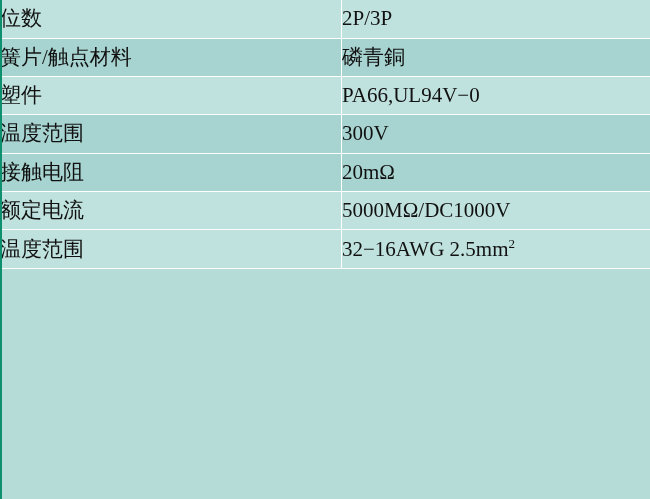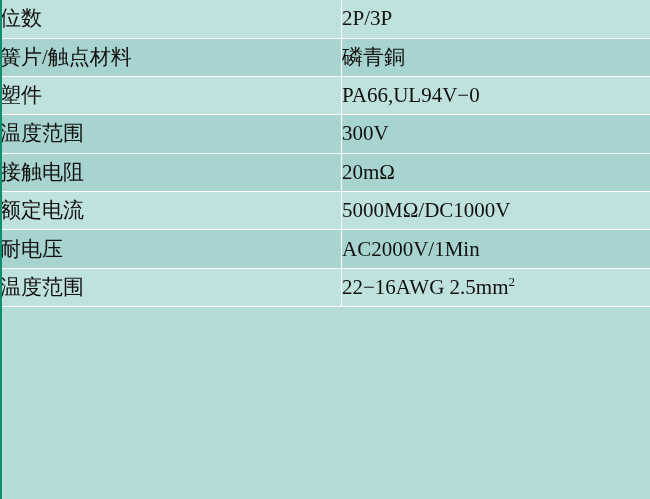--- a/index.html
+++ b/index.html
@@ -94,23 +94,19 @@
         <td class="c-value">300V</td>
       </tr>
       <tr class="row-alt">
         <td class="c-label">接触电阻</td>
         <td class="c-value">20mΩ</td>
       </tr>
       <tr class="row-base">
         <td class="c-label">额定电流</td>
         <td class="c-value">5000MΩ/DC1000V</td>
       </tr>
-      <tr class="row-alt">
-        <td class="c-label">耐电压</td>
-        <td class="c-value">AC2000V/1Min</td>
-      </tr>
       <tr class="row-base">
         <td class="c-label">温度范围</td>
-        <td class="c-value"><span>22−16AWG  2.5mm</span><span class="sup">2</span></td>
+        <td class="c-value"><span>32−16AWG  2.5mm</span><span class="sup">2</span></td>
       </tr>
     </tbody>
   </table>
 </div>
 
 </body></html>

